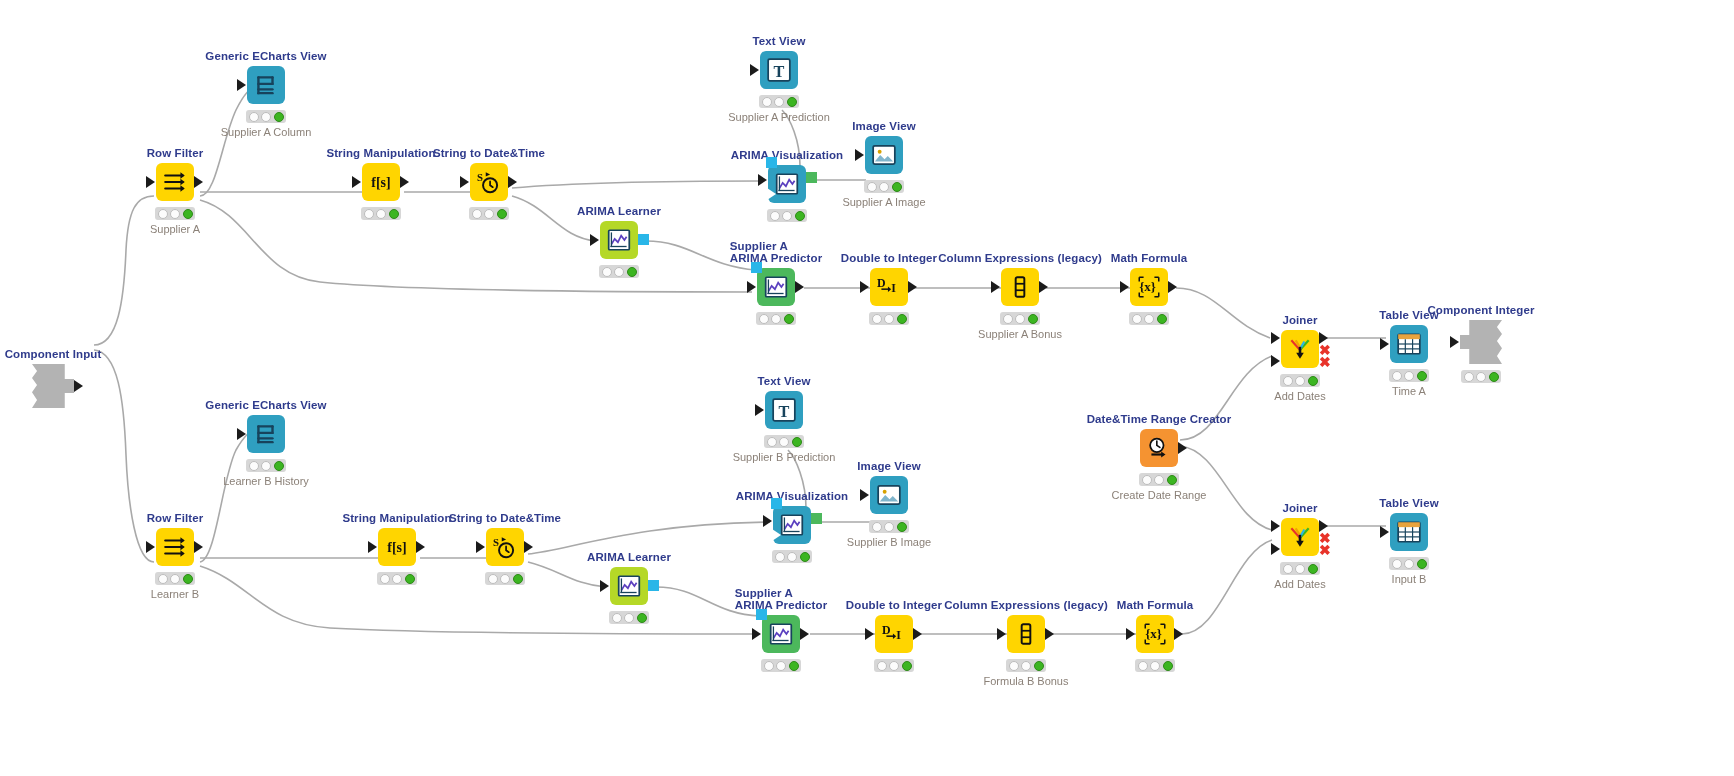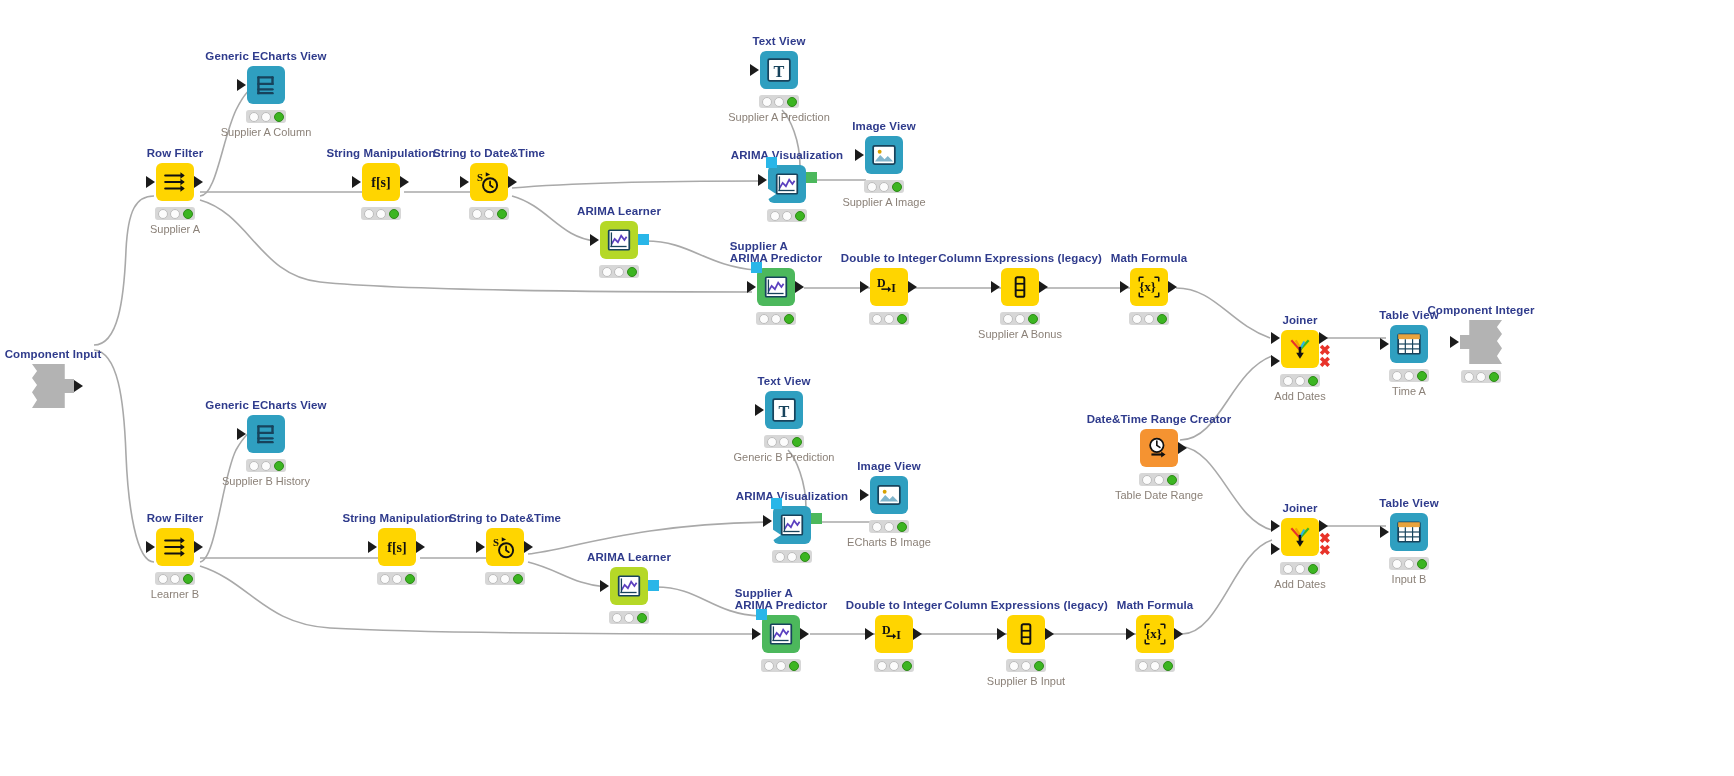--- a/index.html
+++ b/index.html
@@ -442,21 +442,21 @@
             </g>
           </svg>
         </span>
       </div>
       <div class="port tri-in" style="left: -10px; top: 13px;"></div>
       <div class="node-status">
         <span class="led"></span>
         <span class="led"></span>
         <span class="led green"></span>
       </div>
-      <div class="node-label">Supplier B History</div>
+      <div class="node-label">Learner B History</div>
     </div>
     <div class="node" style="left: 156px; top: 528px;">
       <div class="node-title">Row Filter</div>
       <div class="node-box c-yellow">
         <span>
           <svg class="glyph" width="26" height="26" viewBox="0 0 24 24">
             <g stroke="#111" stroke-width="2" fill="none" stroke-linecap="round">
               <line x1="3" y1="6" x2="19" y2="6"></line>
               <line x1="3" y1="12" x2="19" y2="12"></line>
               <line x1="3" y1="18" x2="19" y2="18"></line>
@@ -562,40 +562,40 @@
             <text x="12" y="18" text-anchor="middle" font-family="Liberation Serif, serif" font-size="15" font-weight="bold" fill="#17435c">T</text>
           </svg>
         </span>
       </div>
       <div class="port tri-in" style="left: -10px; top: 13px;"></div>
       <div class="node-status">
         <span class="led"></span>
         <span class="led"></span>
         <span class="led green"></span>
       </div>
-      <div class="node-label">Generic B Prediction</div>
+      <div class="node-label">Supplier B Prediction</div>
     </div>
     <div class="node" style="left: 870px; top: 476px;">
       <div class="node-title">Image View</div>
       <div class="node-box c-teal">
         <span>
           <svg class="glyph" width="26" height="26" viewBox="0 0 24 24">
             <rect x="2" y="3.5" width="20" height="17" rx="1.5" fill="#ffffff" stroke="#17435c" stroke-width="1.6"></rect>
             <circle cx="8" cy="9" r="1.8" fill="#d8a200"></circle>
             <path d="M3.5 18l5-6 4 4 3-3 5 5z" fill="#7fb5cc"></path>
           </svg>
         </span>
       </div>
       <div class="port tri-in" style="left: -10px; top: 13px;"></div>
       <div class="node-status">
         <span class="led"></span>
         <span class="led"></span>
         <span class="led green"></span>
       </div>
-      <div class="node-label">ECharts B Image</div>
+      <div class="node-label">Supplier B Image</div>
     </div>
     <div class="node" style="left: 762px; top: 615px;">
       <div class="node-title two">Supplier A<br>ARIMA Predictor</div>
       <div class="node-box c-green">
         <span>
           <svg class="glyph" width="26" height="26" viewBox="0 0 24 24">
             <rect x="2.5" y="3" width="19" height="18" rx="1" fill="#ffffff" stroke="#17435c" stroke-width="1.6"></rect>
             <polyline points="5,16 8,11 11,14 14,8 17,12 19,9" fill="none" stroke="#5a3fbf" stroke-width="1.6"></polyline>
             <line x1="5" y1="5" x2="5" y2="18.5" stroke="#17435c" stroke-width="1.2"></line>
             <line x1="4" y1="18" x2="19" y2="18" stroke="#17435c" stroke-width="1.2"></line>
@@ -642,21 +642,21 @@
           </svg>
         </span>
       </div>
       <div class="port tri-in" style="left: -10px; top: 13px;"></div>
       <div class="port tri-out" style="left: 38px; top: 13px;"></div>
       <div class="node-status">
         <span class="led"></span>
         <span class="led"></span>
         <span class="led green"></span>
       </div>
-      <div class="node-label">Supplier B Input</div>
+      <div class="node-label">Formula B Bonus</div>
     </div>
     <div class="node" style="left: 1136px; top: 615px;">
       <div class="node-title">Math Formula</div>
       <div class="node-box c-yellow">
         <span>
           <svg class="glyph" width="26" height="26" viewBox="0 0 24 24">
             <text x="3" y="16" font-family="Liberation Serif, serif" font-size="12" font-weight="bold" fill="#111">{x}</text>
             <g stroke="#111" stroke-width="1.4" fill="none">
               <path d="M3 3h4M3 3v4"></path>
               <path d="M21 3h-4M21 3v4"></path>
@@ -735,15 +735,15 @@
             <path d="M14 15.2l4 2.8-4 2.8z" fill="#111"></path>
           </svg>
         </span>
       </div>
       <div class="port tri-out" style="left: 38px; top: 13px;"></div>
       <div class="node-status">
         <span class="led"></span>
         <span class="led"></span>
         <span class="led green"></span>
       </div>
-      <div class="node-label">Table Date Range</div>
+      <div class="node-label">Create Date Range</div>
     </div>
   </div>
 
 </body></html>

